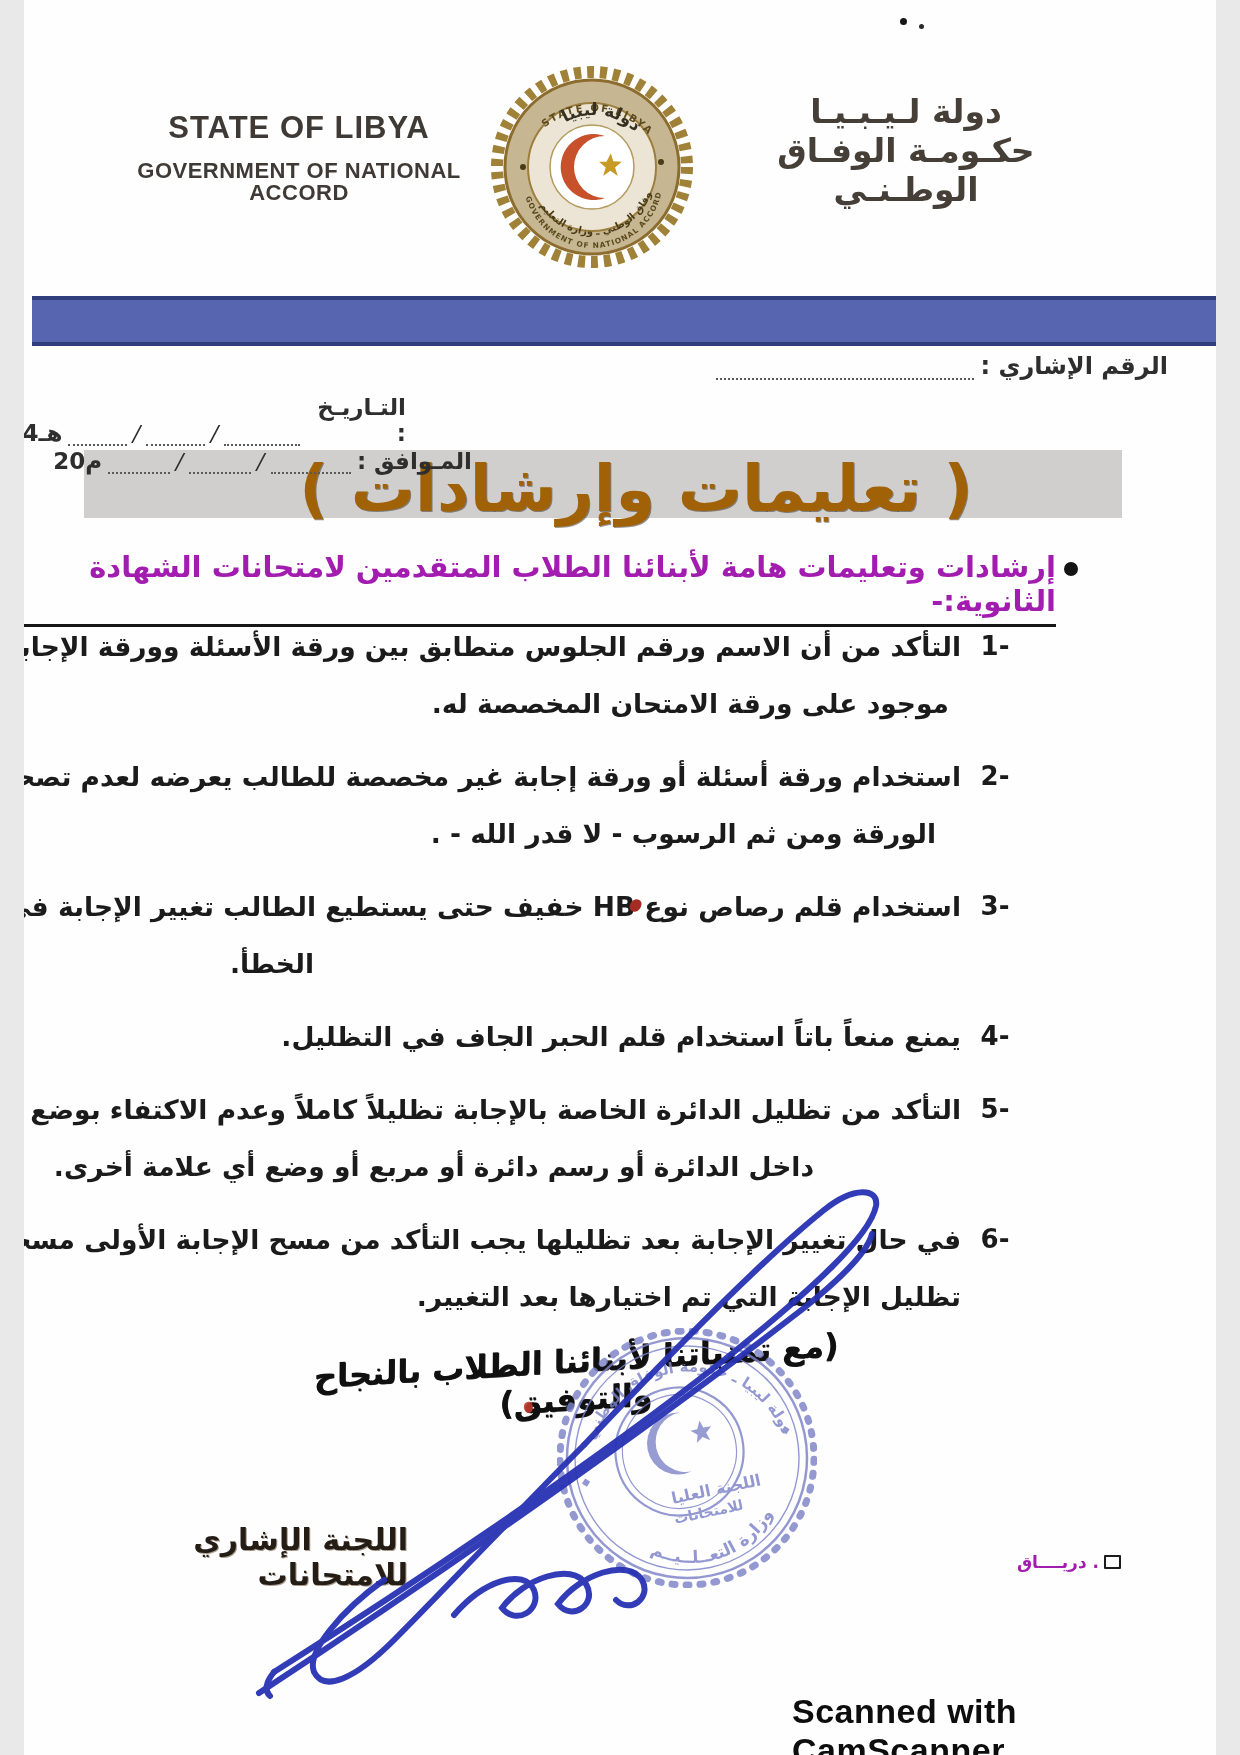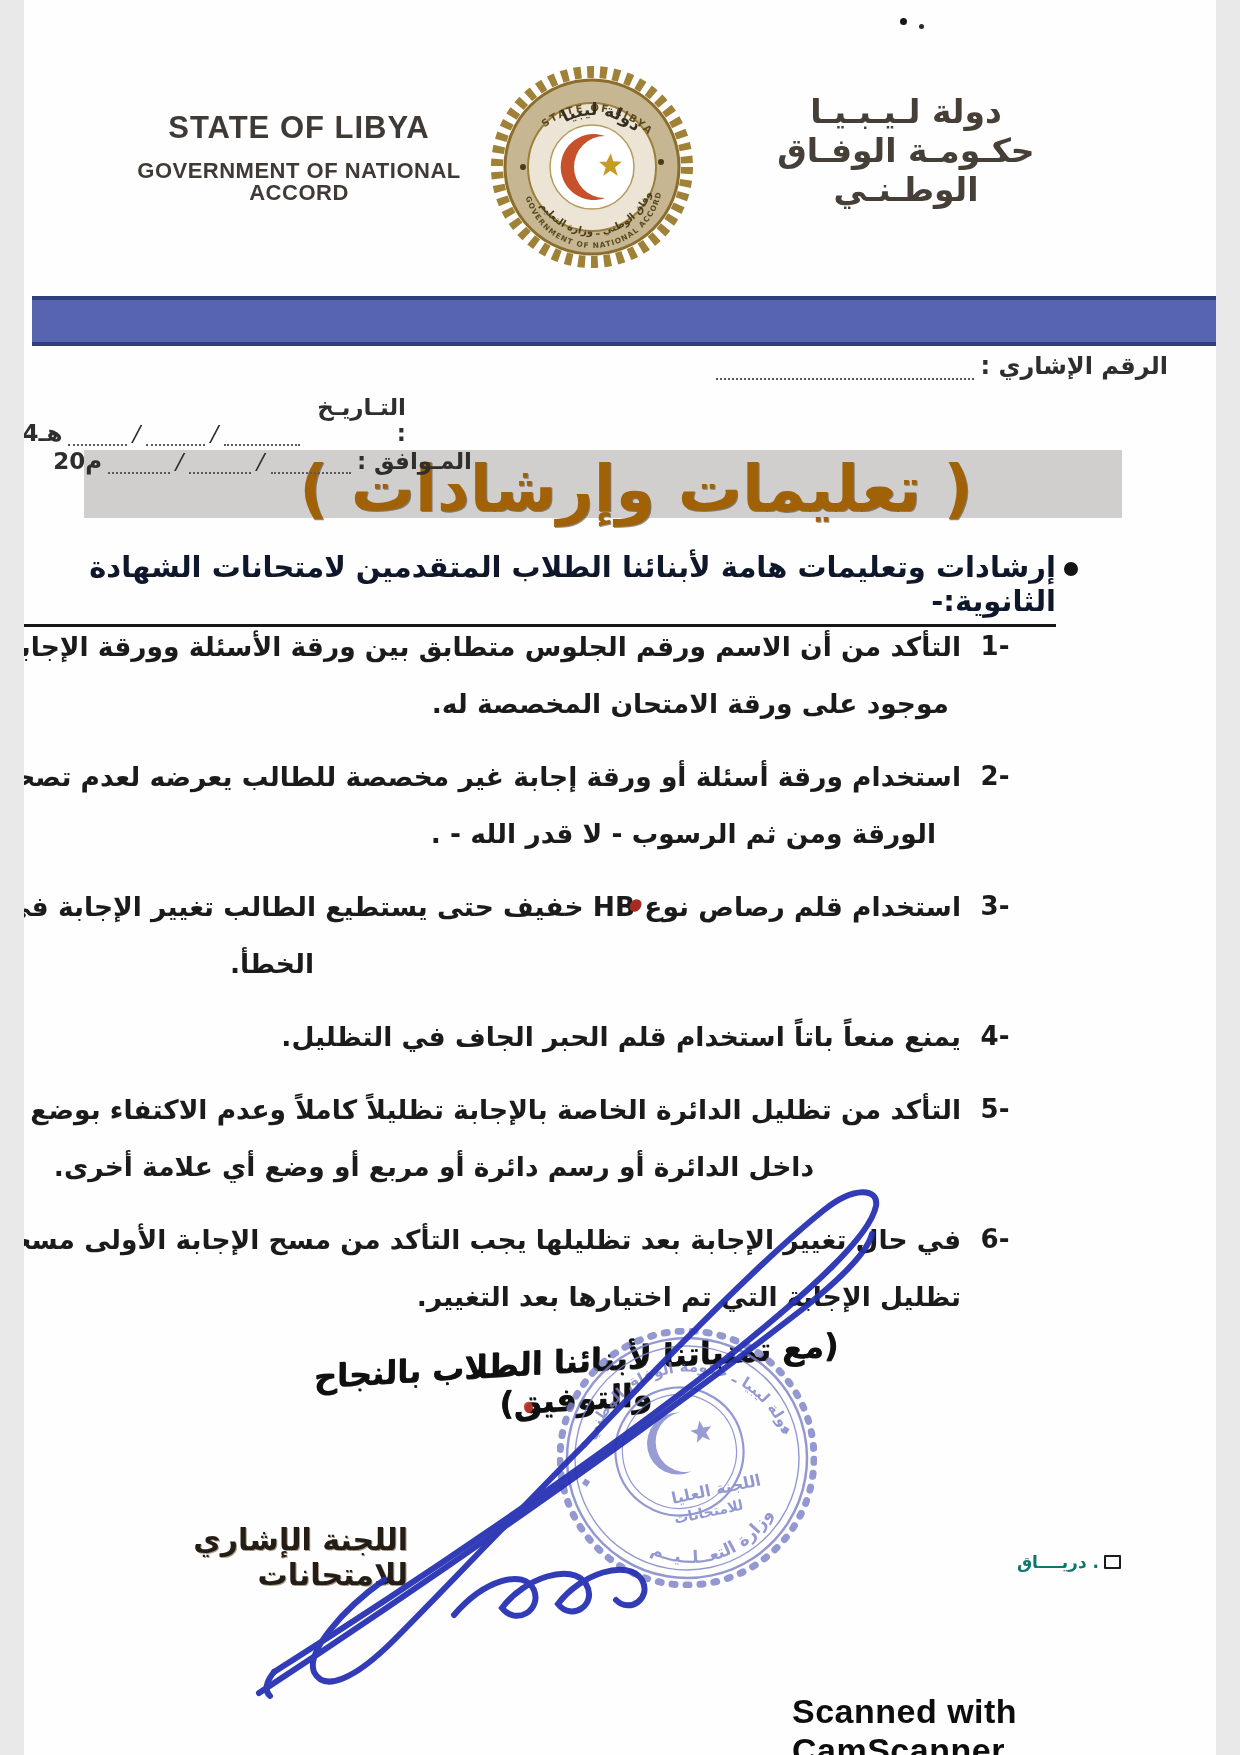--- a/index.html
+++ b/index.html
@@ -41,21 +41,21 @@
 
   
   .banner{left:60px;top:450px;width:1038px;height:68px;background:#d0cfcd;z-index:1;}
   .banner-title{left:60px;top:452px;width:1038px;text-align:center;z-index:2;
     transform:translateX(33px);
     font-size:64px;font-weight:900;color:#a16207;direction:rtl;letter-spacing:1px;
     text-shadow:1px 1px 0 rgba(60,60,60,.55);}
 
   
   .bullet-dot{right:138px;top:562px;width:14px;height:14px;border-radius:50%;background:#141414;z-index:2;}
-  .heading{right:160px;top:550px;direction:rtl;font-size:29px;font-weight:800;color:#0f172a;
+  .heading{right:160px;top:550px;direction:rtl;font-size:29px;font-weight:800;color:#a21caf;
     border-bottom:3px solid #161616;padding-bottom:6px;letter-spacing:0;}
 
   
   .list{left:90px;top:618px;width:915px;direction:rtl;}
   .item{display:flex;margin-bottom:16px;}
   .item .num{width:68px;flex:0 0 68px;font-size:26px;font-weight:700;color:#1b1b1b;
     line-height:57px;text-align:center;}
   .item .txt{flex:1;}
   .item .ln{font-size:26.5px;font-weight:700;color:#1b1b1b;line-height:57px;text-align:right;
     white-space:nowrap;}
@@ -63,21 +63,21 @@
   .mr-i1{margin-right:12px;} .mr-i2{margin-right:25px;} .mr-i3{margin-right:647px;}
   .mr-i5{margin-right:147px;} .mr-i6{margin-right:0px;}
 
   
   .blessing{left:252px;top:1342px;width:600px;direction:rtl;text-align:center;
     font-size:32px;font-weight:700;color:#101010;transform:rotate(-3.5deg) skewX(-4deg);
     z-index:3;text-shadow:.6px .6px 0 #222;}
   .committee{left:44px;top:1522px;width:340px;direction:rtl;text-align:right;
     font-size:30px;font-weight:900;color:#241d16;z-index:3;
     text-shadow:1px 1px 0 rgba(90,60,30,.5);letter-spacing:-.5px;}
-  .typist{right:95px;top:1552px;direction:rtl;font-size:17px;font-weight:700;color:#0f766e;
+  .typist{right:95px;top:1552px;direction:rtl;font-size:17px;font-weight:700;color:#a21caf;
     display:flex;align-items:center;gap:5px;}
   .typist .box-glyph{display:inline-block;width:13px;height:10px;border:2px solid #1c1c1c;
     border-radius:1px;}
   .camscanner{left:768px;top:1692px;font-family:"Liberation Sans",sans-serif;
     font-size:34px;font-weight:700;color:#0d0d0d;letter-spacing:.5px;}
 
   
   .dot-a{left:876px;top:18px;width:7px;height:7px;border-radius:50%;background:#161616;}
   .dot-b{left:895px;top:24px;width:5px;height:5px;border-radius:50%;background:#2a2a2a;}
   .red-dot{left:606px;top:899px;width:11px;height:13px;border-radius:60% 40% 55% 45%;

